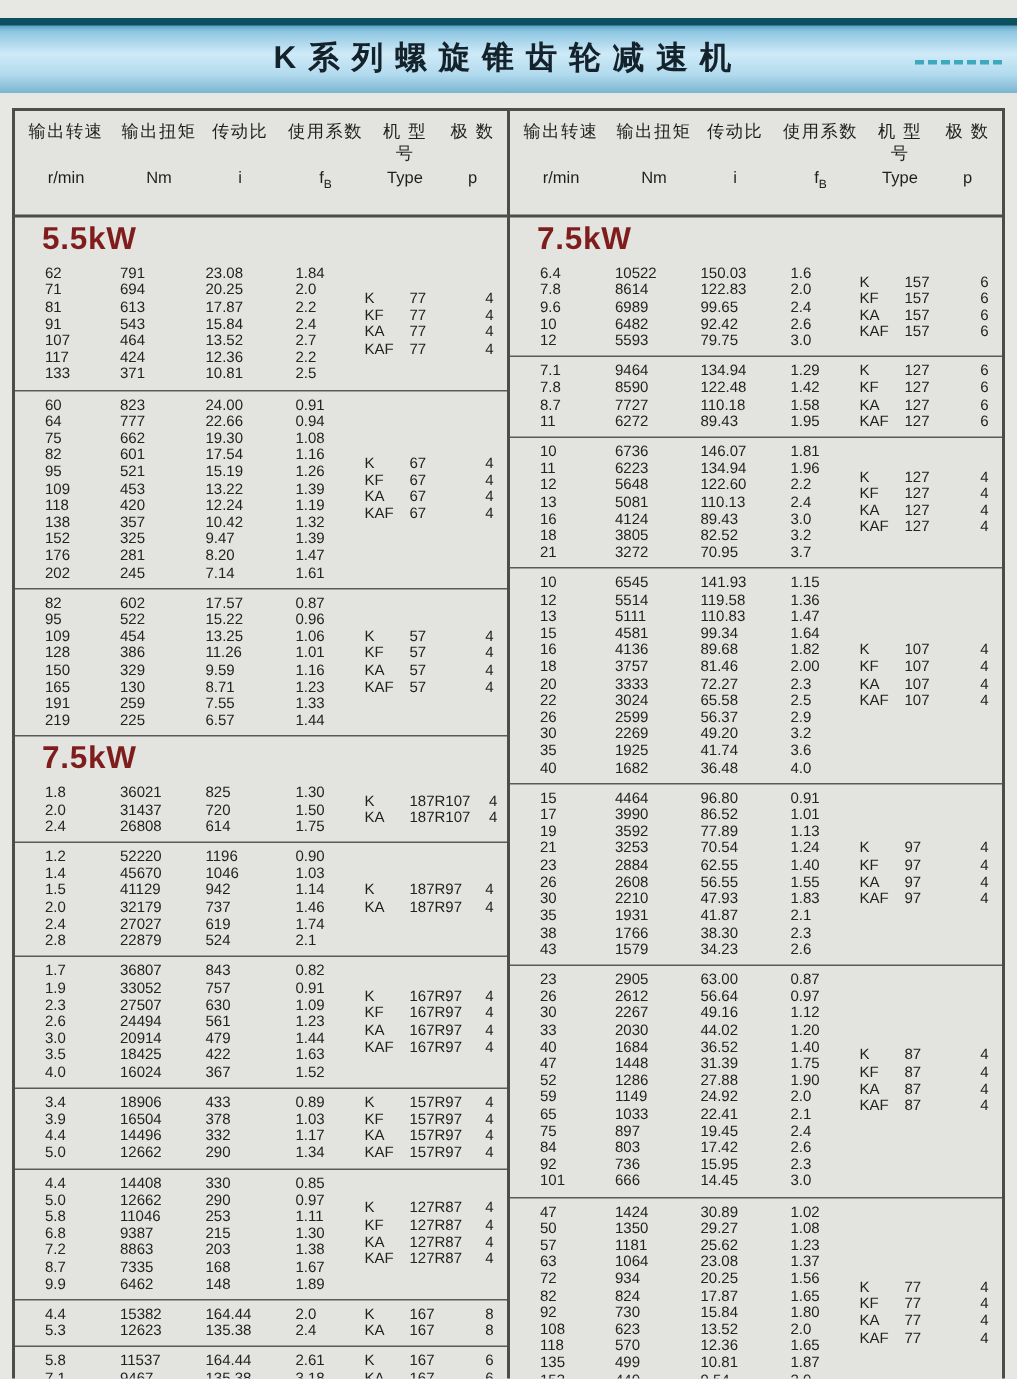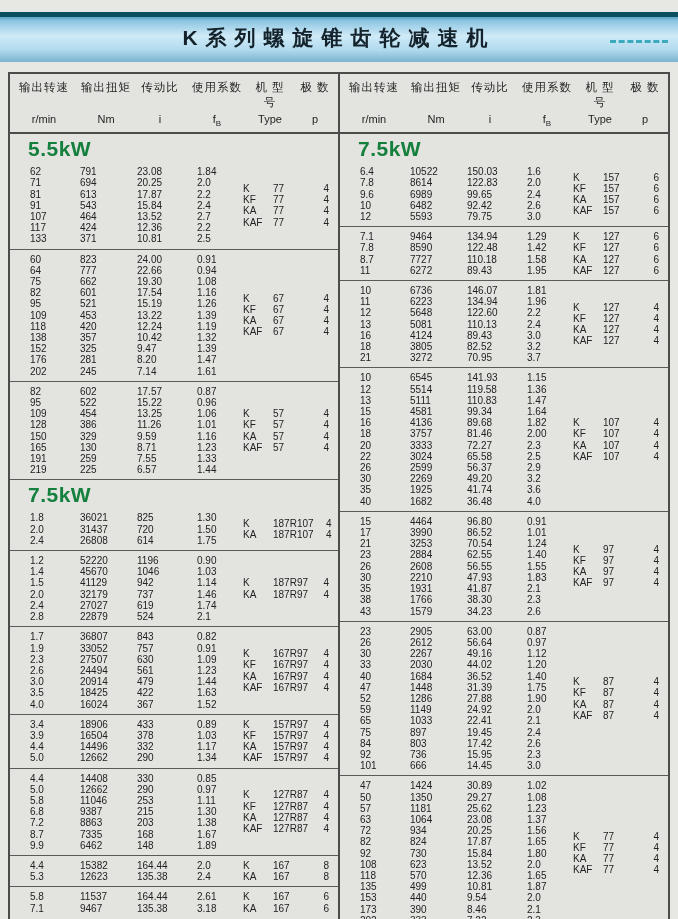--- a/index.html
+++ b/index.html
@@ -37,33 +37,33 @@
   
   .tables {
     margin: 10px 8px 0 8px;
     border: 2px solid #4c4c4a;
     background: #e3e3e0;
     display: flex;
     align-items: stretch;
   }
   .colwrap { flex: 1 1 0; display: flex; flex-direction: column; min-width: 0; }
   .colwrap.left { border-right: 2px solid #4c4c4a; }
-  .col-header { border-bottom: 2px solid #4c4c4a; padding: 6px 0 4px 0; }
+  .col-header { border-bottom: 2px solid #4c4c4a; padding: 6px 0 16px 0; }
   .h-row {
     display: grid;
     grid-template-columns: 68px 56px 52px 62px 1fr 46px;
     text-align: center; color: #1f1f1f;
   }
   .h-row.labels { font-size: 11.5px; letter-spacing: 1px; margin-bottom: 3px; }
   .h-row.units  { font-size: 11px; }
   .h-row sub { font-size: 8px; }
   
   .col-body { flex: 1; }
   .section-power {
-    font-size: 21px; font-weight: bold; color: #15803d;
+    font-size: 21px; font-weight: bold; color: #7f1d1d;
     padding: 3px 0 1px 18px; letter-spacing: .5px;
   }
   .block { display: flex; align-items: center; padding: 4px 0; }
   .block + .block, .block + .section-power { border-top: 1.5px solid #5a5a58; justify-content: center; }
   .row {
     display: grid;
     grid-template-columns: 50px 57px 60px 46px;
     padding-left: 20px;
     font-size: 10px; line-height: 11.2px; color: #222;
   }
@@ -972,20 +972,26 @@
               <span class="cell">96.80</span>
               <span class="cell">0.91</span>
             </div>
             <div class="row">
               <span class="cell">17</span>
               <span class="cell">3990</span>
               <span class="cell">86.52</span>
               <span class="cell">1.01</span>
             </div>
             <div class="row">
+              <span class="cell">19</span>
+              <span class="cell">3592</span>
+              <span class="cell">77.89</span>
+              <span class="cell">1.13</span>
+            </div>
+            <div class="row">
               <span class="cell">21</span>
               <span class="cell">3253</span>
               <span class="cell">70.54</span>
               <span class="cell">1.24</span>
             </div>
             <div class="row">
               <span class="cell">23</span>
               <span class="cell">2884</span>
               <span class="cell">62.55</span>
               <span class="cell">1.40</span>

